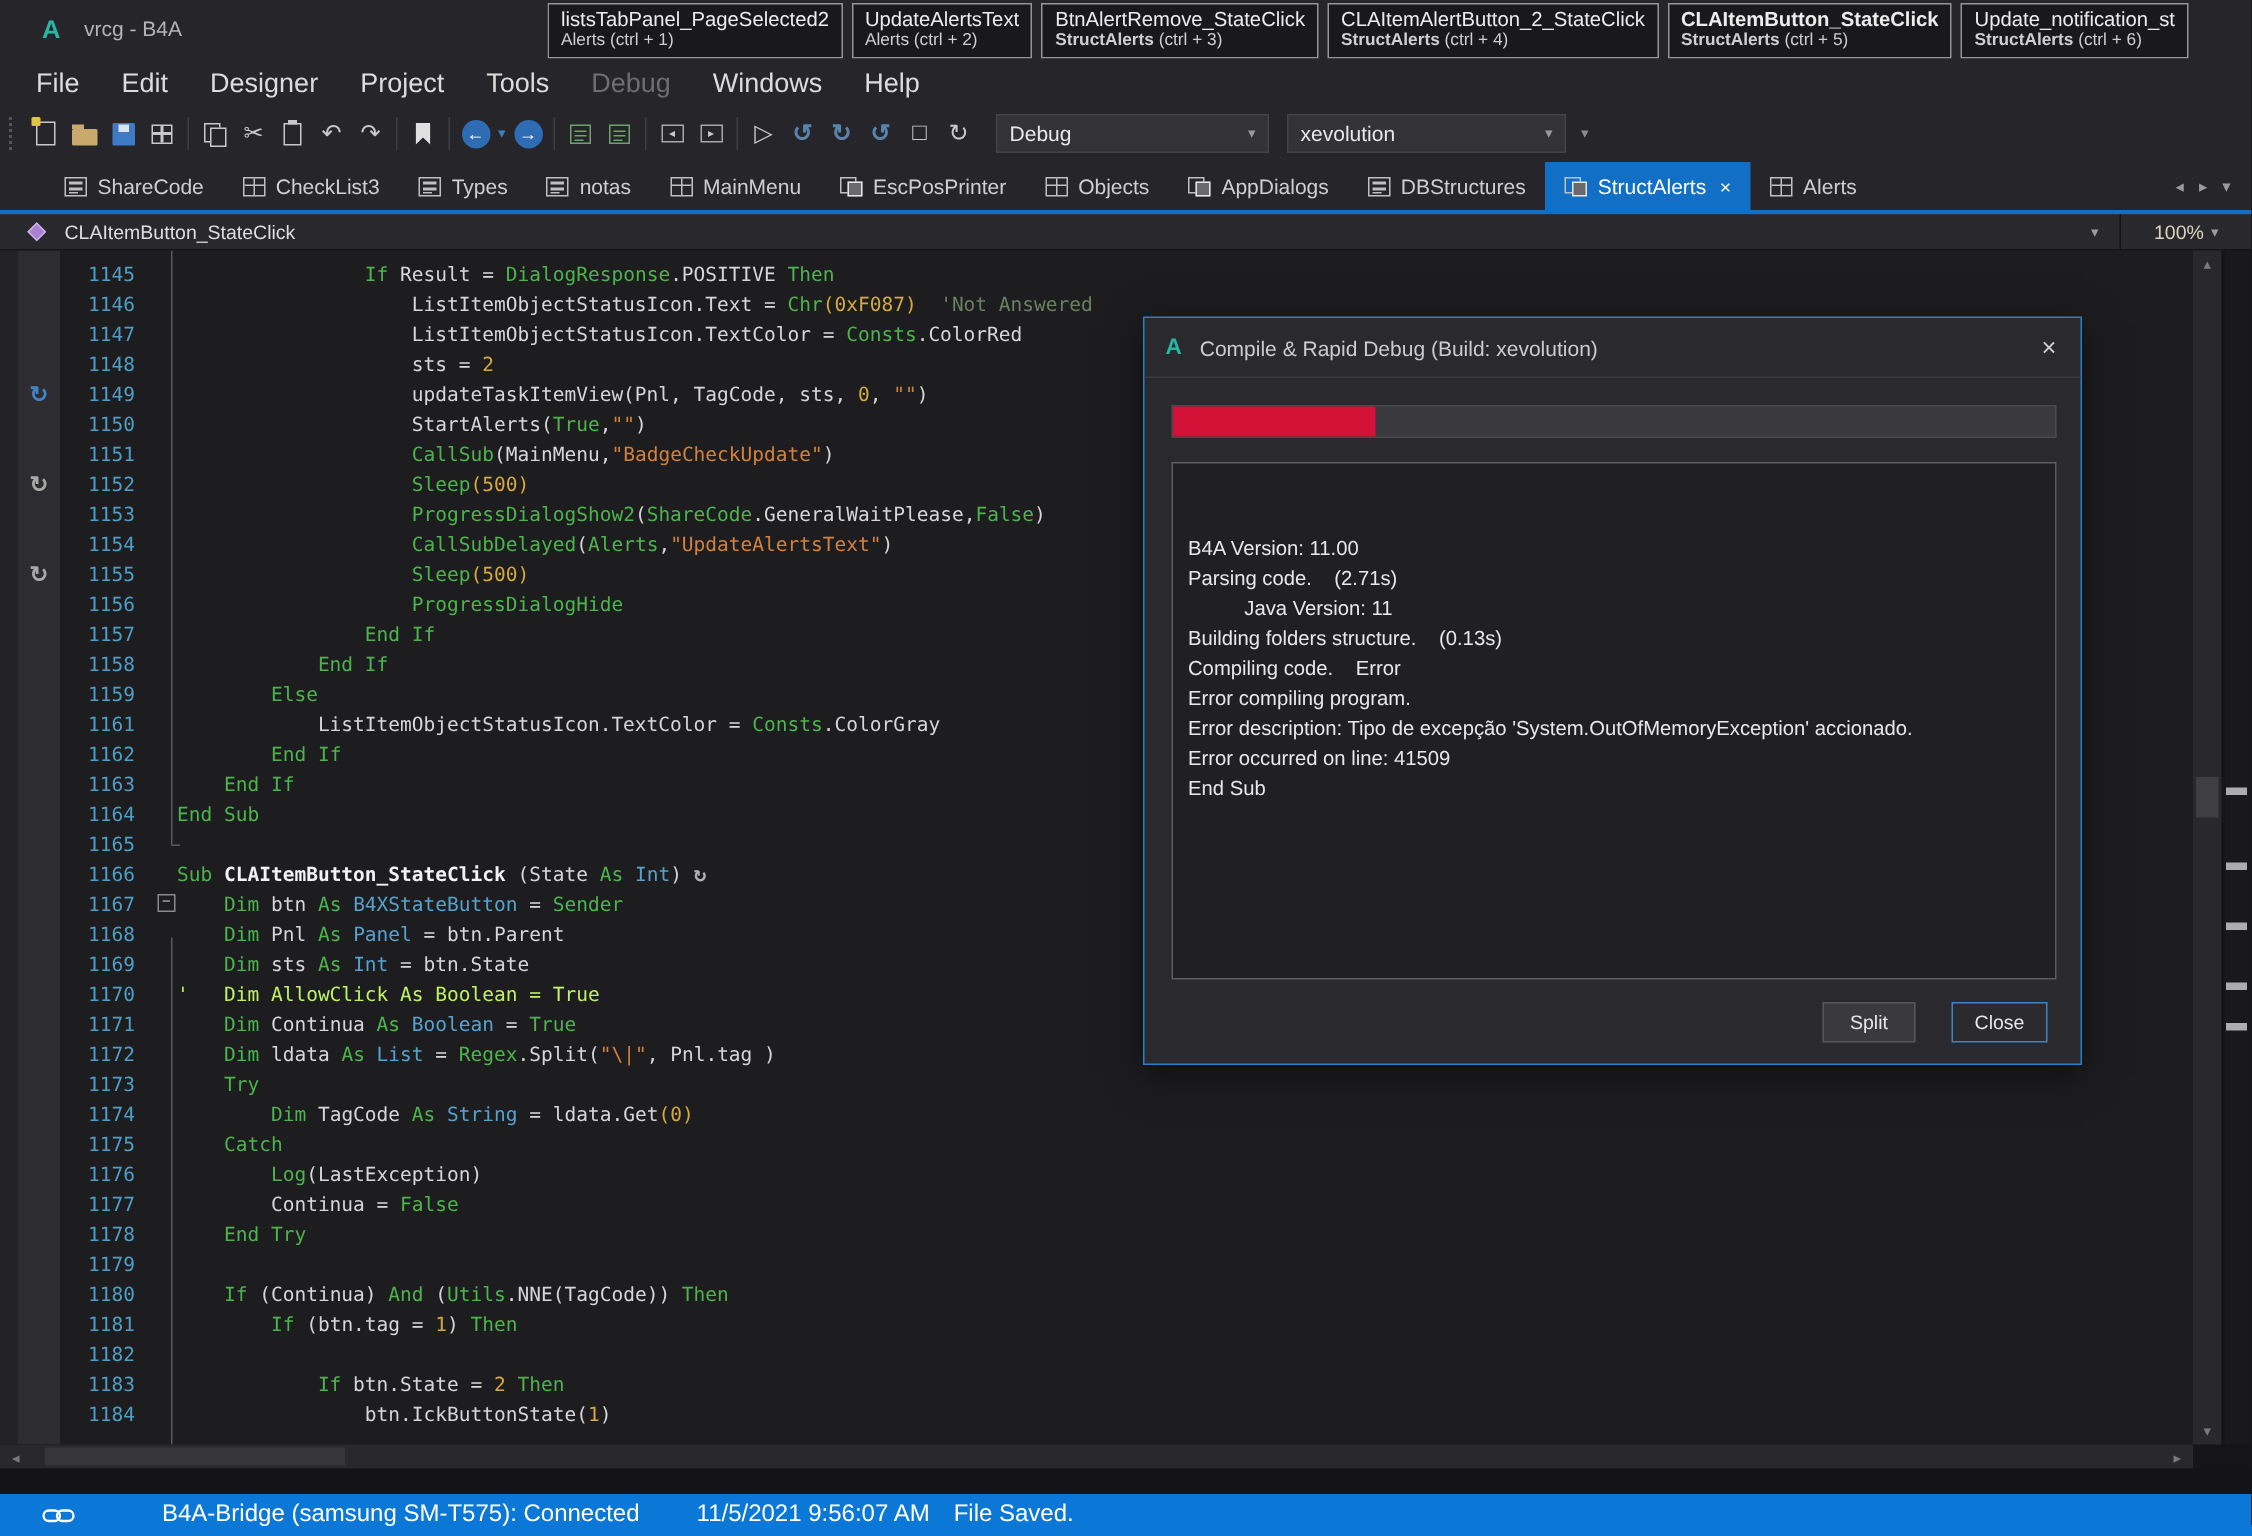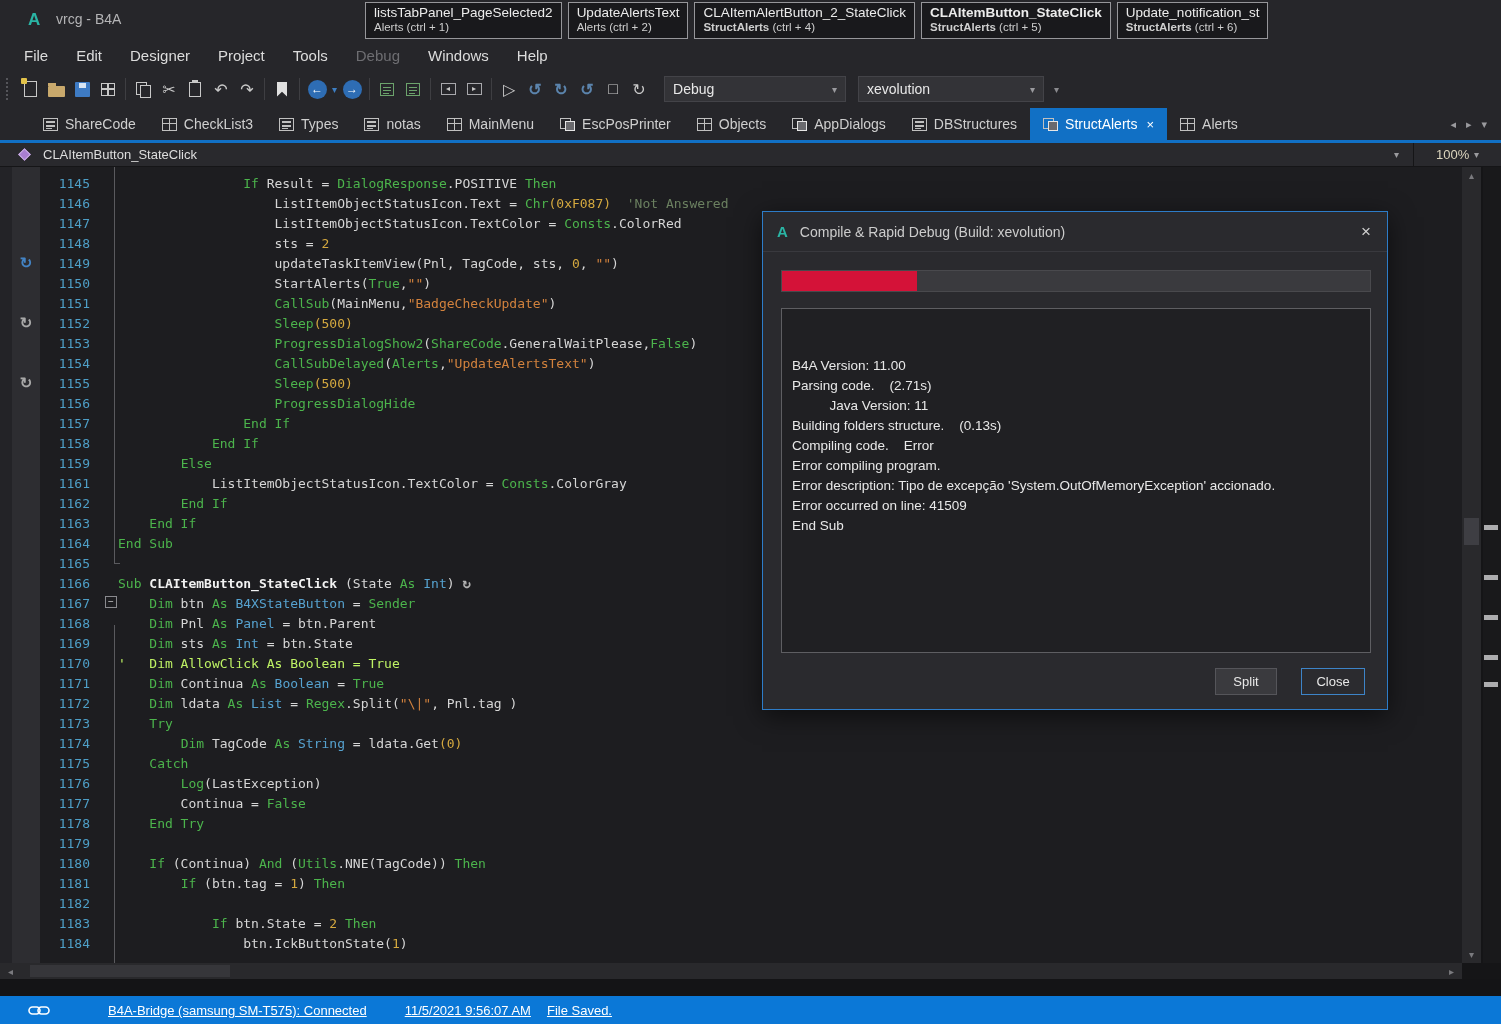--- a/index.html
+++ b/index.html
@@ -13,21 +13,21 @@
   #app-title { left:56px; top:11px; color:#B4B4B6; font-size:14px; }
 
   #bookmarks { left:365px; top:2px; right:0; height:37px; display:flex; gap:6px; overflow:hidden; position:absolute; }
   .bm { border:1px solid #96969A; background:#19191C; padding:2px 8px 18px; white-space:nowrap; flex:0 0 auto; }
   .bm .bm-name { font-size:13.5px; color:#ECECEC; display:block; }
   .bm .bm-sub { font-size:11.5px; color:#CFCFCF; display:block; margin-top:1px; }
   .bm.active .bm-name { font-weight:bold; }
   .bm .bm-mod.bold { font-weight:bold; }
 
   #menubar { left:0; top:40px; width:1501px; height:30px; background:#26262A; display:flex; align-items:center; padding-left:10px; position:absolute; }
-  .menu-item { color:#DCDCDC; font-size:15px; padding:4px 14px; }
+  .menu-item { color:#DCDCDC; font-size:18px; padding:4px 14px; }
   .menu-item.disabled { color:#6E6E72; }
 
   #toolbar { left:0; top:70px; width:1501px; height:38px; background:#26262A; display:flex; align-items:center; padding-left:4px; position:absolute; }
   .grip { width:6px; height:22px; border-left:2px dotted #55555A; margin:0 5px 0 2px; }
   .tbi { width:26px; height:26px; display:flex; align-items:center; justify-content:center; color:#C8C8C8; font-size:16px; }
   .tsep { width:1px; height:22px; background:#3E3E42; margin:0 4px; }
   .tbi.blue-glyph { color:#5B84AD; font-weight:bold; }
   .nav-circle { width:19px; height:19px; border-radius:50%; background:#2E6DB4; color:#fff; font-size:12px; display:flex; align-items:center; justify-content:center; }
   .nav-drop { color:#3D7EC2; font-size:10px; margin:0 2px; }
   .combo { height:26px; background:#333337; border:1px solid #434348; color:#E8E8E8; font-size:14px; display:flex; align-items:center; padding:0 8px; margin-left:12px; }
@@ -113,21 +113,21 @@
   #vs-thumb { position:absolute; left:2px; top:351px; width:15px; height:27px; background:#3E3E43; }
   #annot { left:1483px; top:167px; width:18px; height:796px; background:#19191B; position:absolute; }
   .mark { position:absolute; left:1px; width:14px; height:5px; background:#ADADAF; }
   #hscroll { left:0; top:963px; width:1462px; height:16px; background:#29292C; position:absolute; }
   #hs-left { left:8px; top:3px; position:absolute; color:#7A7A7E; font-size:10px; }
   #hs-right { right:8px; top:3px; position:absolute; color:#7A7A7E; font-size:10px; }
   #hs-thumb { position:absolute; left:30px; top:2px; width:200px; height:12px; background:#36363A; }
   #bottomgap { left:0; top:979px; width:1501px; height:17px; background:#141416; position:absolute; }
 
   
-  #statusbar { left:0; top:996px; width:1501px; height:28px; background:#0B78D7; display:flex; align-items:center; color:#FFFFFF; font-size:13px; position:absolute;text-decoration:underline; }
+  #statusbar { left:0; top:996px; width:1501px; height:28px; background:#0B78D7; display:flex; align-items:center; color:#FFFFFF; font-size:16px; position:absolute; }
   #bridge-icon { margin-left:28px; }
   #sb-bridge { margin-left:58px; }
   #sb-time { margin-left:38px; }
   #sb-file { margin-left:16px; }
 
   
   #dialog { left:762px; top:211px; width:626px; height:499px; background:#2A2A2E; border:1px solid #2D7CC8; box-shadow:0 6px 24px rgba(0,0,0,.55); position:absolute; }
   #dlg-titlebar { height:40px; display:flex; align-items:center; border-bottom:1px solid #39393E; }
   #dlg-logo { color:#2AB5A5; font-weight:bold; font-size:15px; margin-left:14px; }
   #dlg-title { color:#CCCCCC; font-size:14px; margin-left:12px; }
@@ -148,20 +148,24 @@
   <div id="bookmarks">
     <div class="bm">
         <span class="bm-name">listsTabPanel_PageSelected2</span>
         <span class="bm-sub"><span class="bm-mod">Alerts</span>  <span class="bm-shortcut">(ctrl + 1)</span></span>
       </div>
       <div class="bm">
         <span class="bm-name">UpdateAlertsText</span>
         <span class="bm-sub"><span class="bm-mod">Alerts</span>  <span class="bm-shortcut">(ctrl + 2)</span></span>
       </div>
       <div class="bm">
+        <span class="bm-name">BtnAlertRemove_StateClick</span>
+        <span class="bm-sub"><span class="bm-mod bold">StructAlerts</span>  <span class="bm-shortcut">(ctrl + 3)</span></span>
+      </div>
+      <div class="bm">
         <span class="bm-name">CLAItemAlertButton_2_StateClick</span>
         <span class="bm-sub"><span class="bm-mod bold">StructAlerts</span>  <span class="bm-shortcut">(ctrl + 4)</span></span>
       </div>
       <div class="bm active">
         <span class="bm-name">CLAItemButton_StateClick</span>
         <span class="bm-sub"><span class="bm-mod bold">StructAlerts</span>  <span class="bm-shortcut">(ctrl + 5)</span></span>
       </div>
       <div class="bm">
         <span class="bm-name">Update_notification_st</span>
         <span class="bm-sub"><span class="bm-mod bold">StructAlerts</span>  <span class="bm-shortcut">(ctrl + 6)</span></span>

